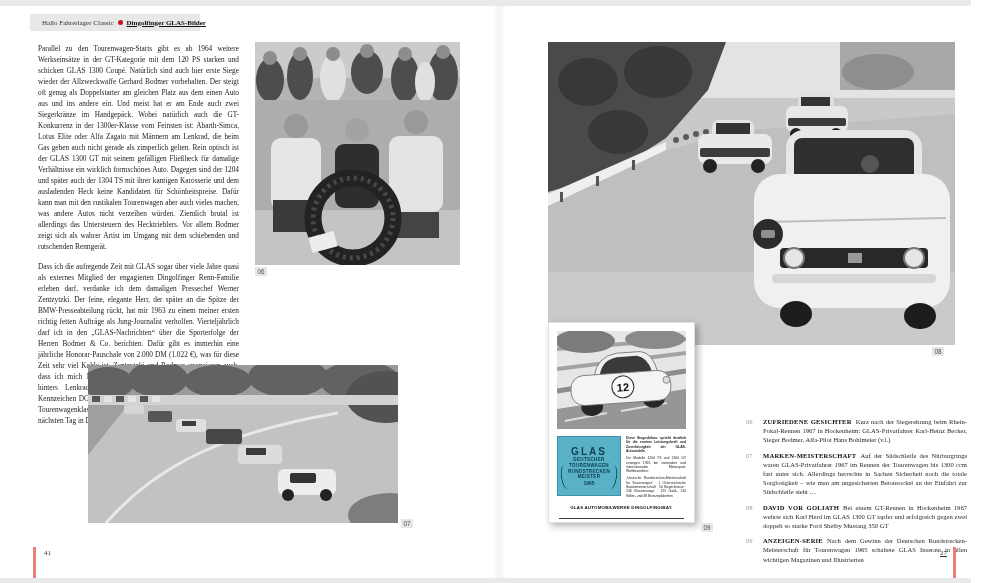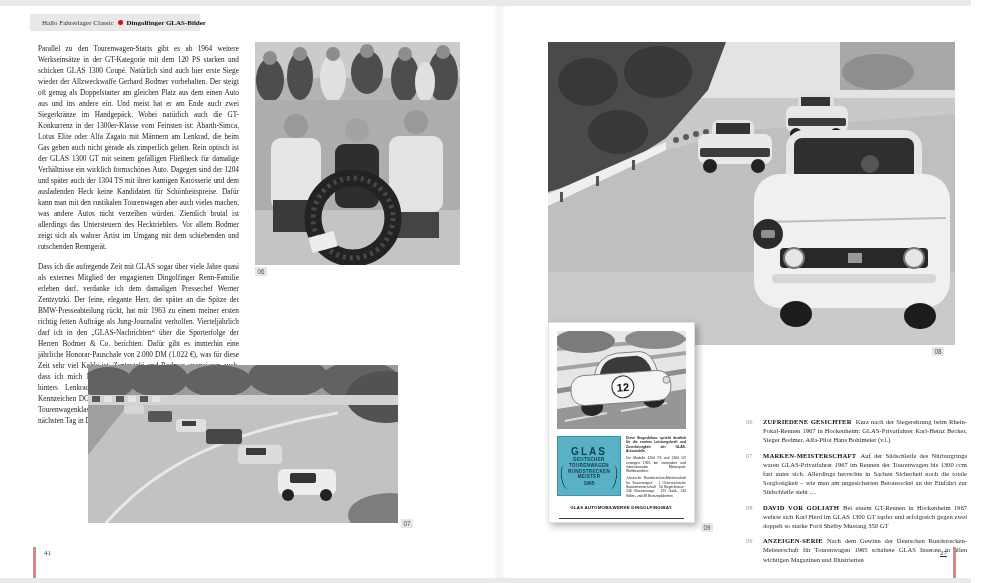--- a/index.html
+++ b/index.html
@@ -5,21 +5,21 @@
   html,body{margin:0;padding:0;background:#fff;}
   .spread{position:relative;width:971px;height:583px;background:#fff;overflow:hidden;
           font-family:"Liberation Serif",serif;}
   .strip{position:absolute;left:0;width:999px;background:#eaeaea;}
   .gutter{position:absolute;left:492px;top:6px;width:14px;height:572px;
           background:linear-gradient(90deg,rgba(0,0,0,0),rgba(0,0,0,0.05),rgba(0,0,0,0));}
   
   .header-bar{position:absolute;left:30px;top:14px;width:170px;height:17px;background:#e8e8e8;
               display:flex;align-items:center;padding-left:12px;box-sizing:border-box;gap:4px;
               font-size:7px;color:#333;white-space:nowrap;}
-  .header-bar .h-right{font-weight:bold;color:#111;}
+  .header-bar .h-right{font-weight:bold;color:#111;text-decoration:underline;}
   .dot{width:5px;height:5px;border-radius:50%;background:#c9151e;display:inline-block;flex:none;}
   
   .article{position:absolute;left:38px;top:43px;width:201px;font-size:7.3px;line-height:11px;
            text-align:justify;color:#1c1c1c;}
   .article p{margin:0;}
   .article p + p{margin-top:9px;}
   
   .photo{position:absolute;overflow:hidden;background:#b5b5b5;}
   .photo svg{display:block;width:100%;height:100%;}
   .plabel{position:absolute;font-family:"Liberation Sans",sans-serif;font-size:6.3px;

